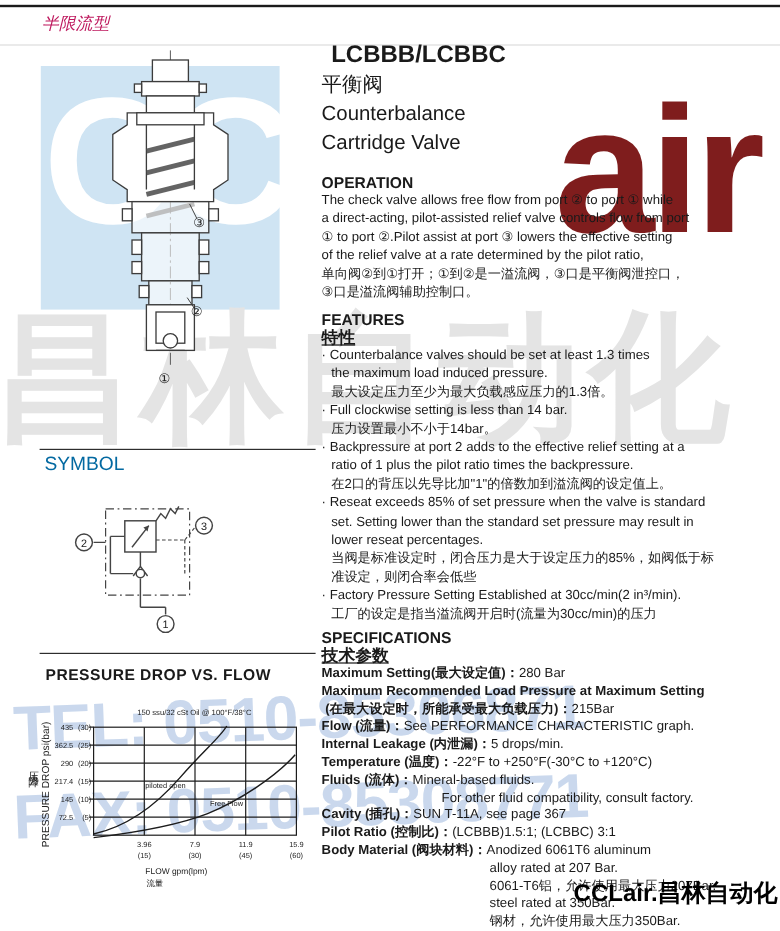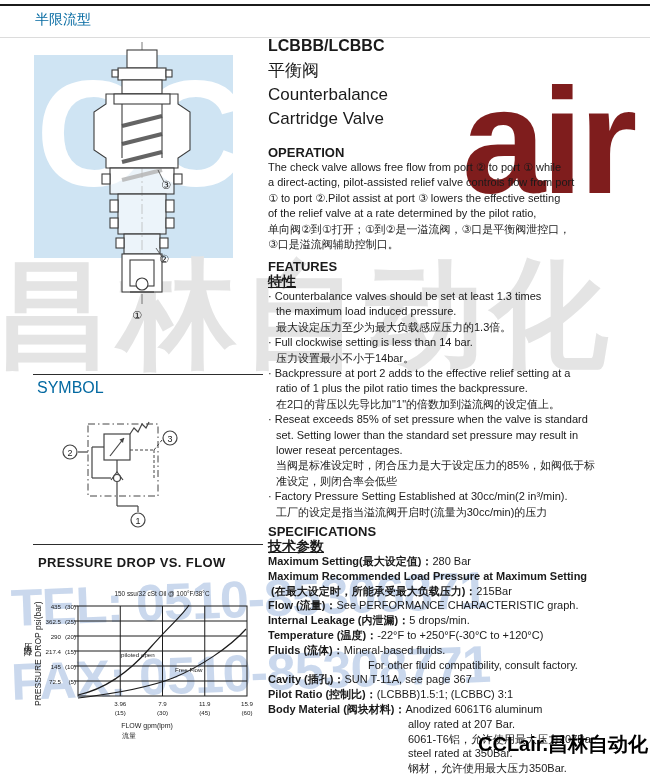--- a/index.html
+++ b/index.html
@@ -6,39 +6,39 @@
   body{
     width:650px;height:776px;position:relative;overflow:hidden;
     background:#ffffff;color:#1a1a1a;
     font-family:"Liberation Sans","DejaVu Sans",sans-serif;
   }
   .abs{position:absolute;}
   .z0{z-index:0}.z1{z-index:1}.z2{z-index:2}.z3{z-index:3}
 
   
   .top-rule{left:0;top:4px;width:650px;height:2px;background:#1b1b1b;}
-  .head-label{left:35px;top:11px;font-size:14px;color:#0369a1;}
+  .head-label{left:35px;top:11px;font-size:14px;color:#be185d;font-style:italic;}
   .head-divider{left:0;top:37px;width:650px;height:1px;background:#dcdcdc;}
 
   
   .wm-square{left:34px;top:55px;width:199px;height:203px;background:#cfe4f3;}
   .wm-ccl{left:36px;top:48px;font-size:150px;font-weight:bold;color:#ffffff;letter-spacing:-6px;}
   .wm-air{left:462px;top:55px;font-size:150px;font-weight:bold;color:#7f1d1d;letter-spacing:-4px;}
   .wm-cn{left:-6px;top:236px;font-size:118px;font-weight:bold;color:#e4e4e4;letter-spacing:6px;white-space:nowrap;}
   .wm-tel,.wm-fax{
     left:10px;font-size:52px;font-weight:bold;color:#b2c7e5;opacity:.68;
     letter-spacing:-1px;white-space:nowrap;transform:rotate(-2.2deg);transform-origin:left top;
   }
   .wm-tel{top:578px;}
   .wm-fax{top:652px;}
   .footer-brand{left:478px;top:731px;font-size:20px;font-weight:bold;color:#000;}
 
   
   .rtitle{left:268px;top:33px;}
-  .rtitle .t1{font-size:16px;font-weight:bold;line-height:26px;}
+  .rtitle .t1{font-size:20px;font-weight:bold;line-height:26px;margin-left:8px;}
   .rtitle .t2{font-size:17px;line-height:24px;}
   .sec-h{font-size:13px;font-weight:bold;line-height:15px;}
   .sec-h-cn{font-size:14px;font-weight:bold;line-height:15px;text-decoration:underline;}
   .t-body{font-size:11px;line-height:15.4px;}
   .op-block{left:268px;top:145px;width:380px;}
   .ft-block{left:268px;top:259px;width:380px;}
   .ft-line.cont{padding-left:8px;}
   .sp-block{left:268px;top:524px;width:382px;}
   .sp-row{font-size:11px;line-height:14.8px;white-space:nowrap;}
   .sp-row .lab{font-weight:bold;}

